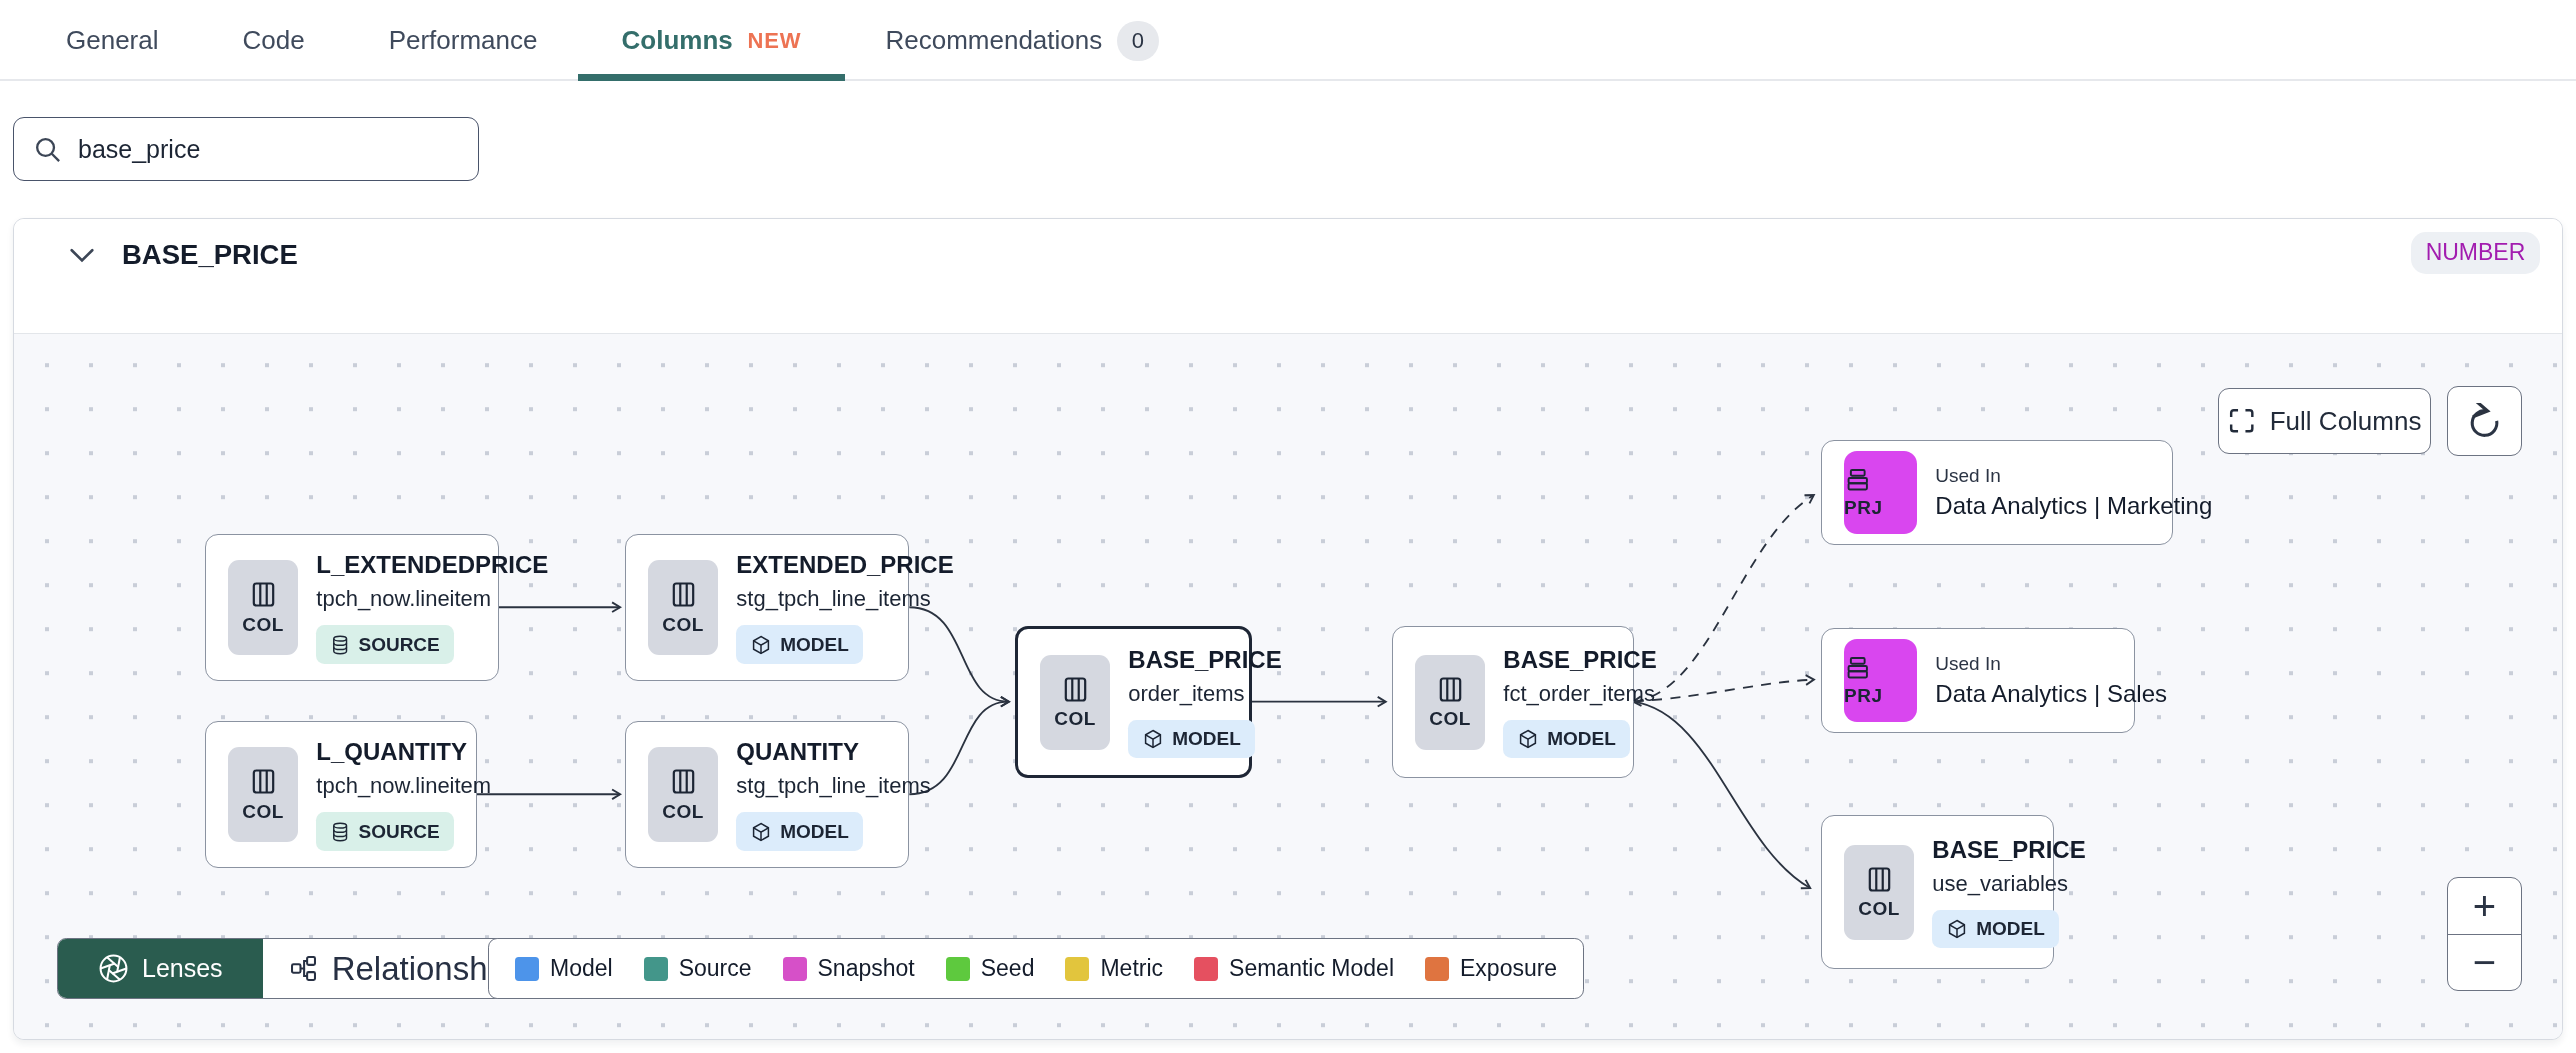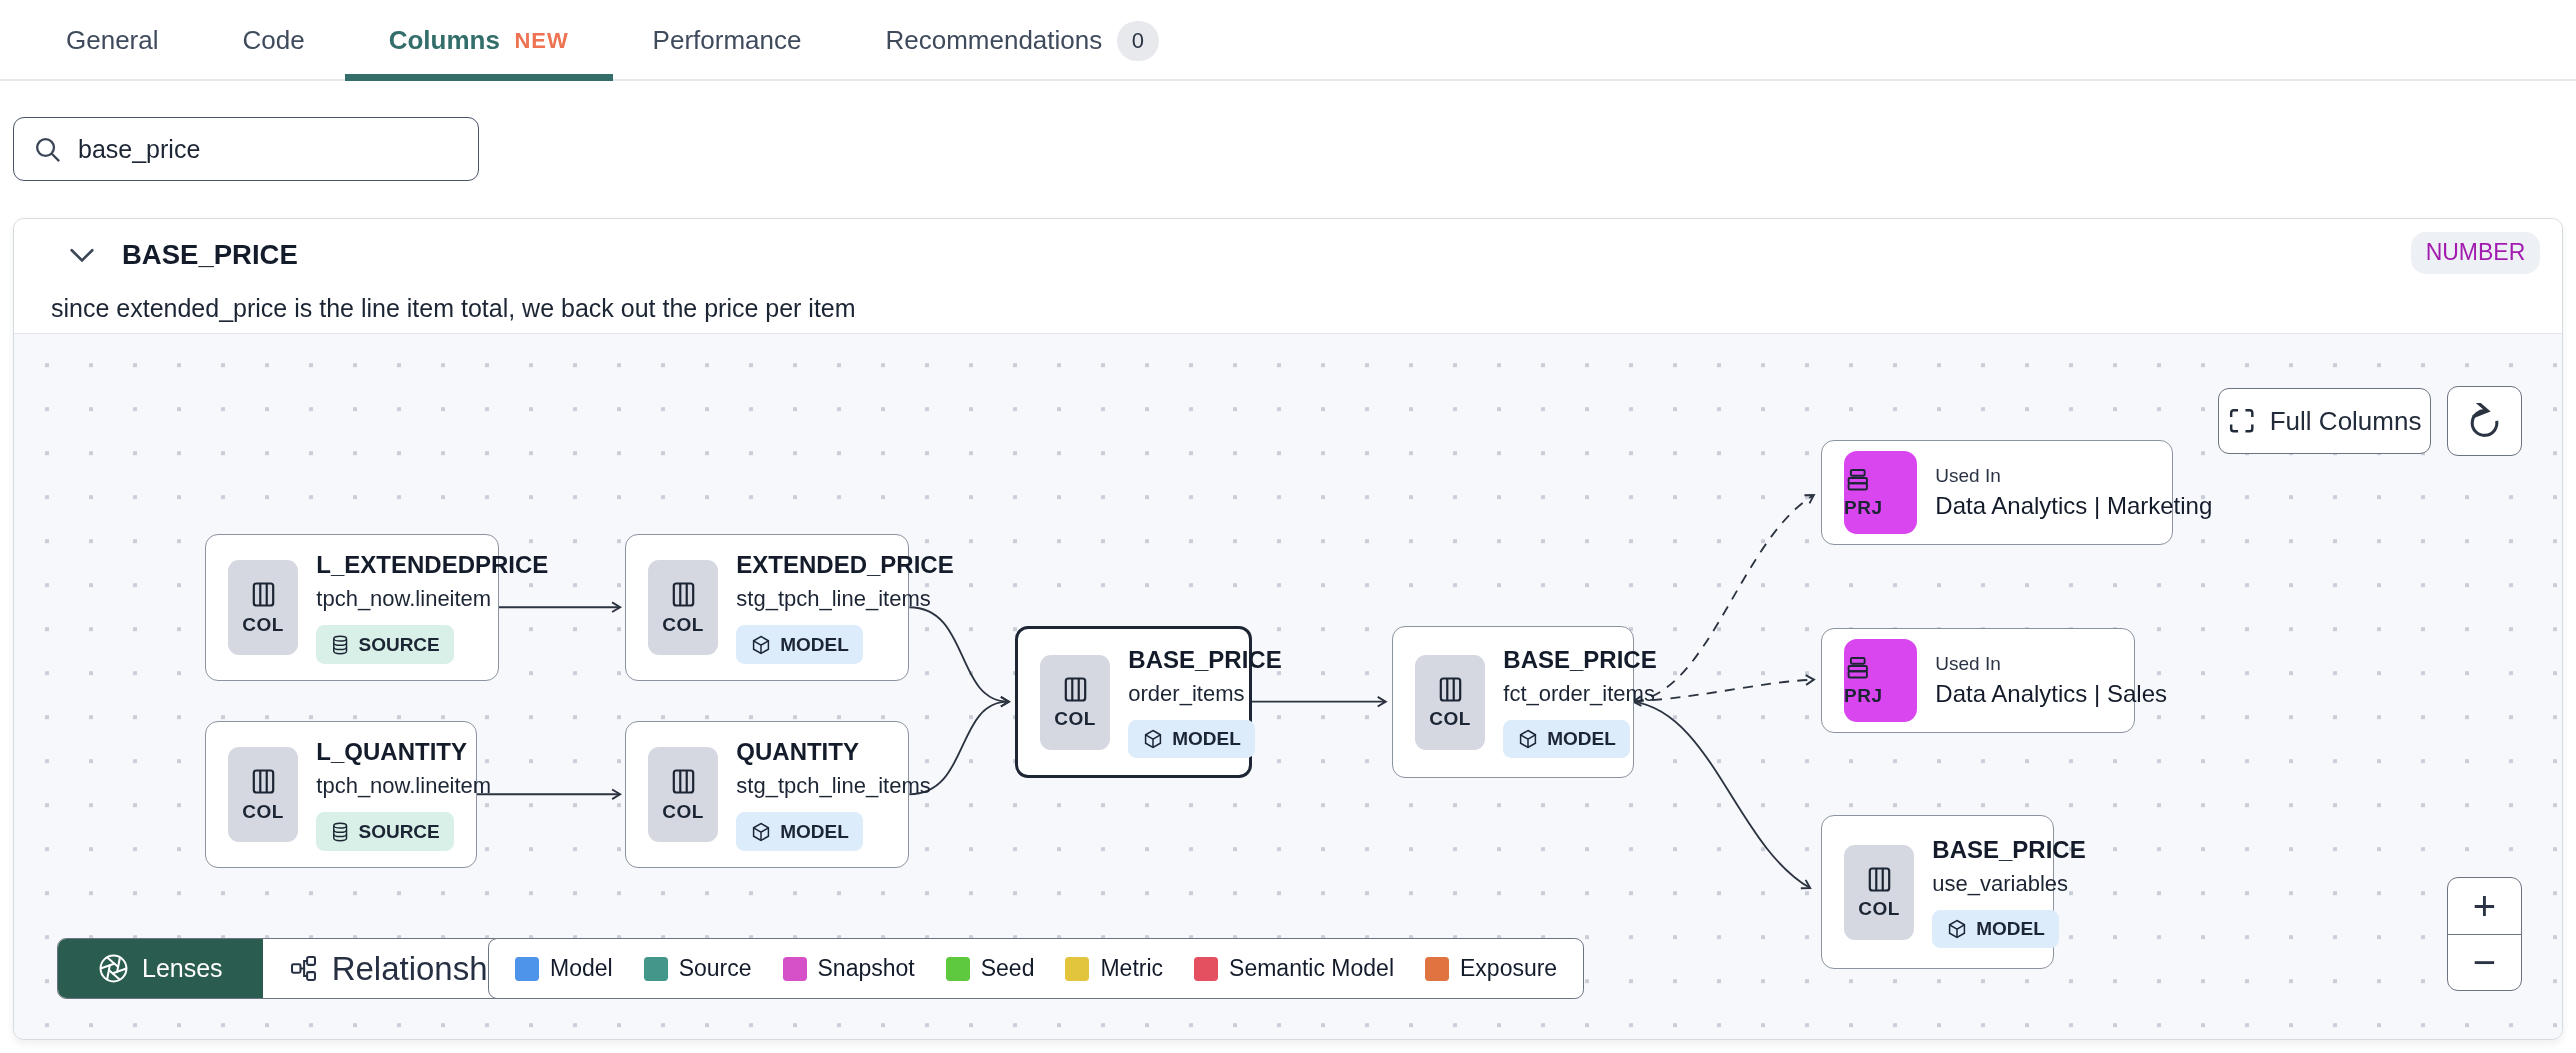--- a/index.html
+++ b/index.html
@@ -73,27 +73,27 @@
 <div class="screen">
 
   <div class="tabs-divider"></div>
   <nav class="tabs">
     <div class="tab">
         <span class="lbl">General</span>
       </div>
     <div class="tab">
         <span class="lbl">Code</span>
       </div>
+    <div class="tab">
+        <span class="lbl">Performance</span>
+      </div>
     <div class="tab active">
       <span class="lbl">Columns</span>
       <span class="tab-new">NEW</span>
     </div>
-    <div class="tab">
-        <span class="lbl">Performance</span>
-      </div>
     <div class="tab">
       <span class="lbl">Recommendations</span>
       <span class="tab-count">0</span>
     </div>
   </nav>
 
   <div class="searchbox">
     <svg class="icon" width="31" height="31" viewBox="0 0 24 24" fill="none" stroke="#3c4656" stroke-width="1.8">
         <circle cx="10.5" cy="10.5" r="6.5"></circle>
         <line x1="15.3" y1="15.3" x2="21" y2="21"></line>
@@ -103,21 +103,20 @@
 
   <section class="panel">
     <div class="panel-header">
       <div class="hdr-chevron">
         <svg class="icon" width="24" height="14.7" viewBox="0 0 16 10" fill="none" stroke="#3c4656" stroke-width="1.8" stroke-linecap="round">
             <polyline points="1,1.5 8,8.5 15,1.5"></polyline>
           </svg>
       </div>
       <div class="panel-title">BASE_PRICE</div>
       <div class="type-badge">NUMBER</div>
-      <div class="panel-desc">since extended_price is the line item total, we back out the price per item</div>
     </div>
 
     <div class="graph">
 
       <svg class="edges" width="2548" height="706" viewBox="0 0 2778 770" fill="none">
         <defs>
           <marker id="arr" viewBox="0 0 12 12" refX="9" refY="6" markerWidth="7" markerHeight="7" orient="auto-start-reverse">
             <path d="M2,1.5 L9.5,6 L2,10.5" fill="none" stroke="#2b3340" stroke-width="1.8"></path>
           </marker>
         </defs>

